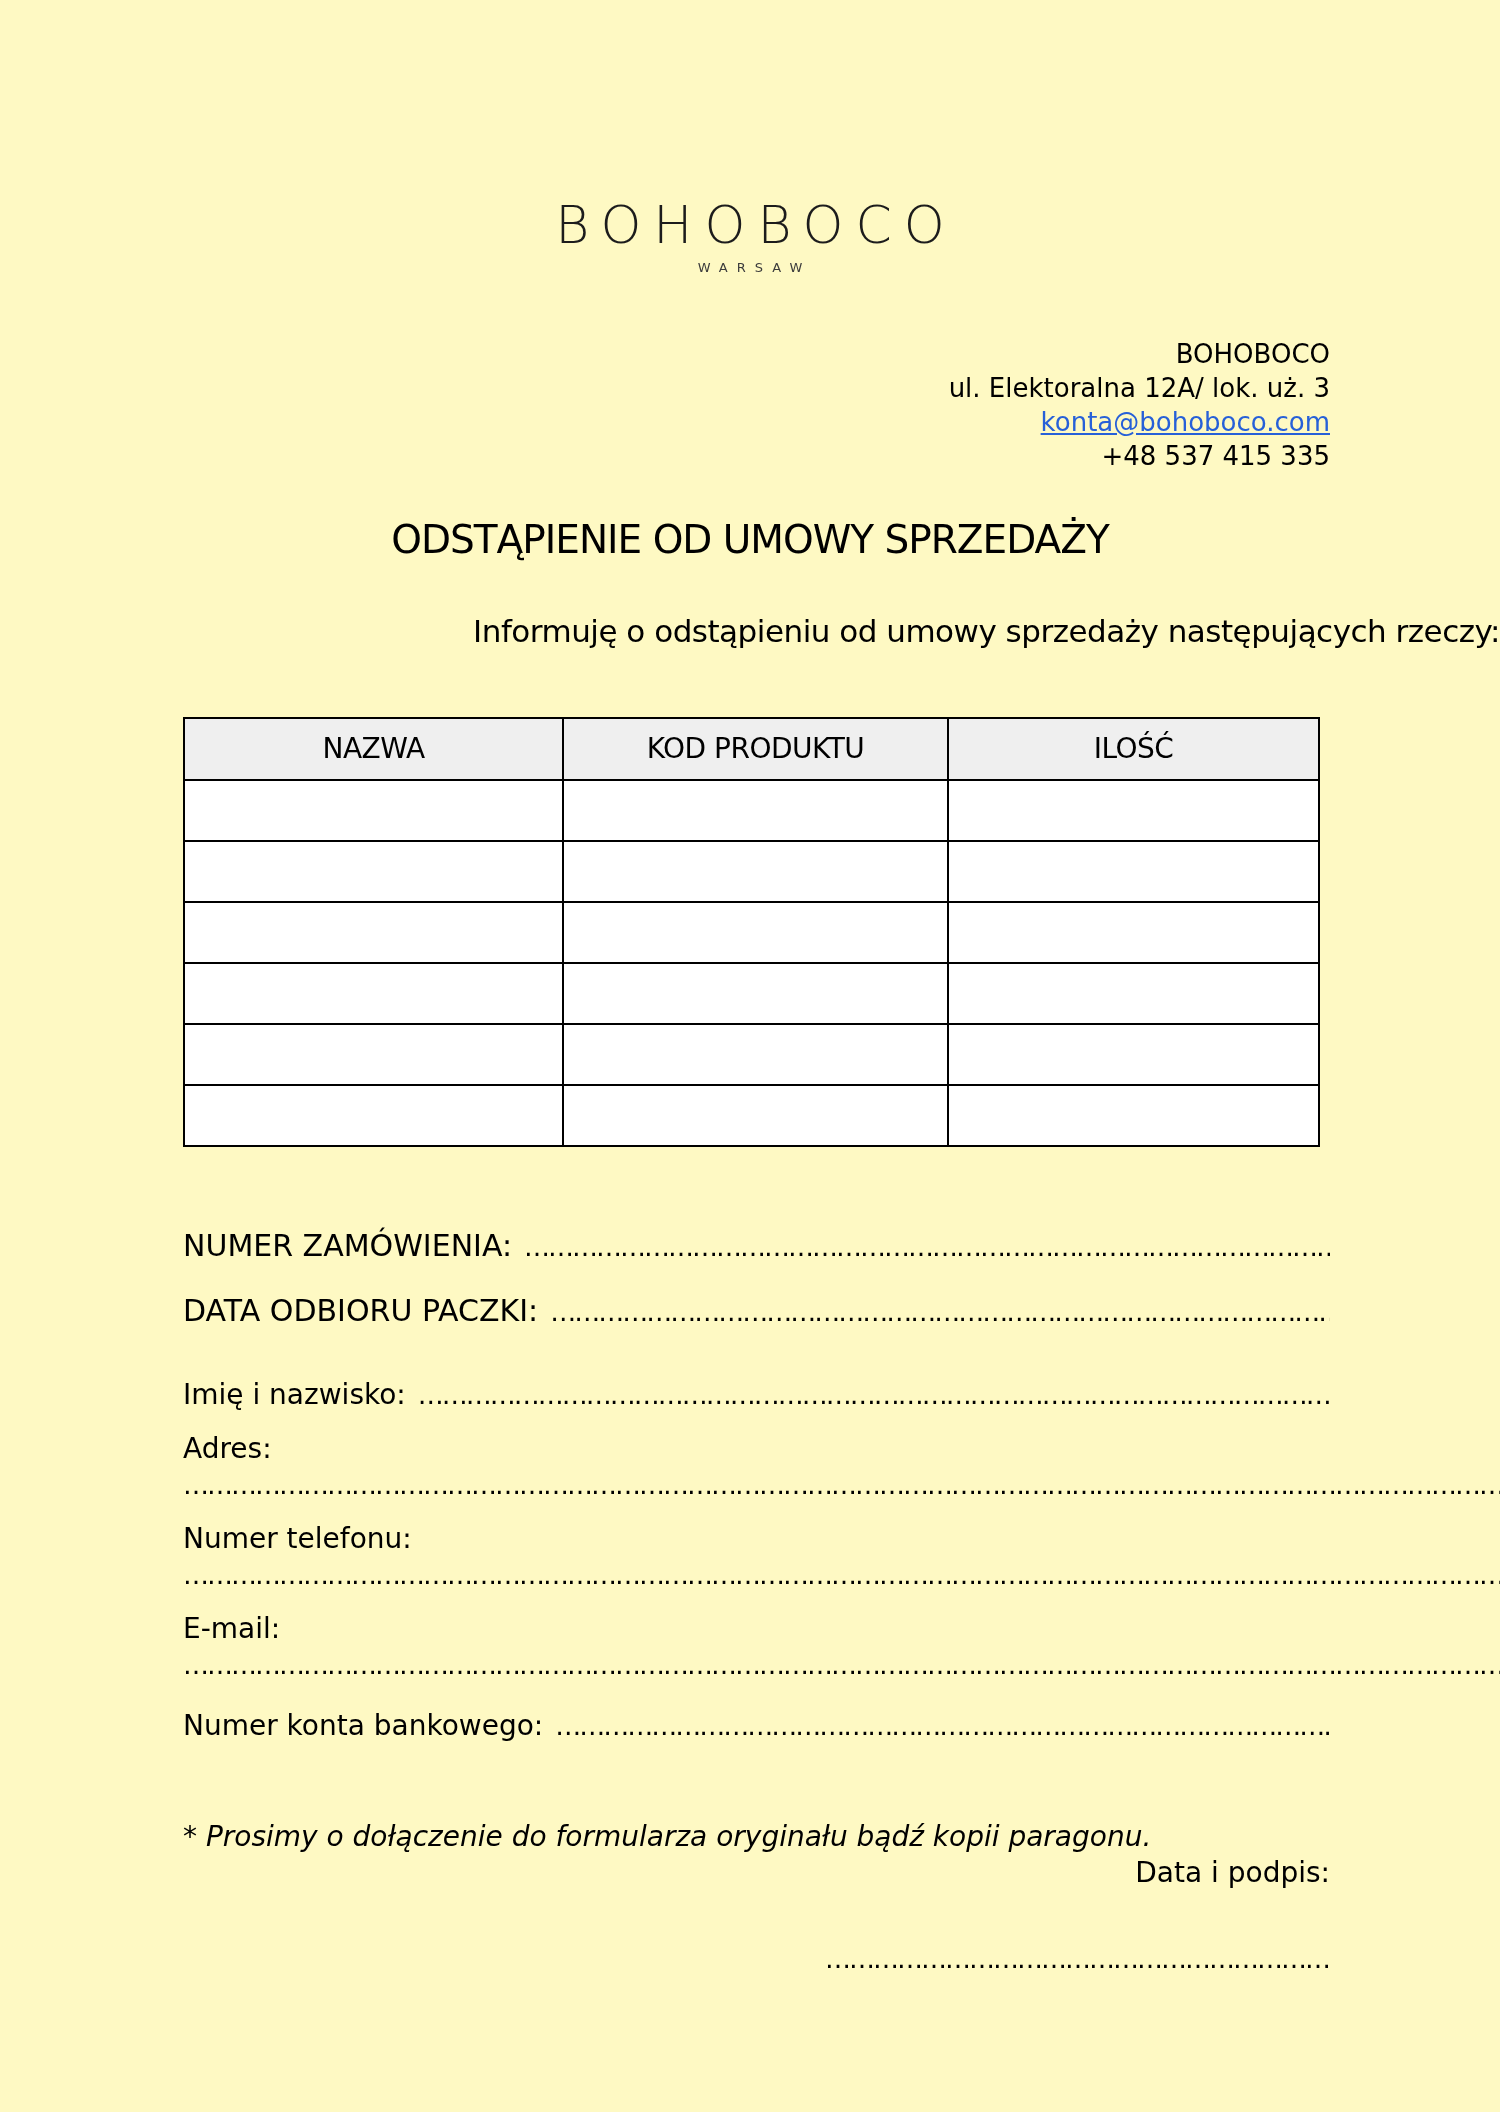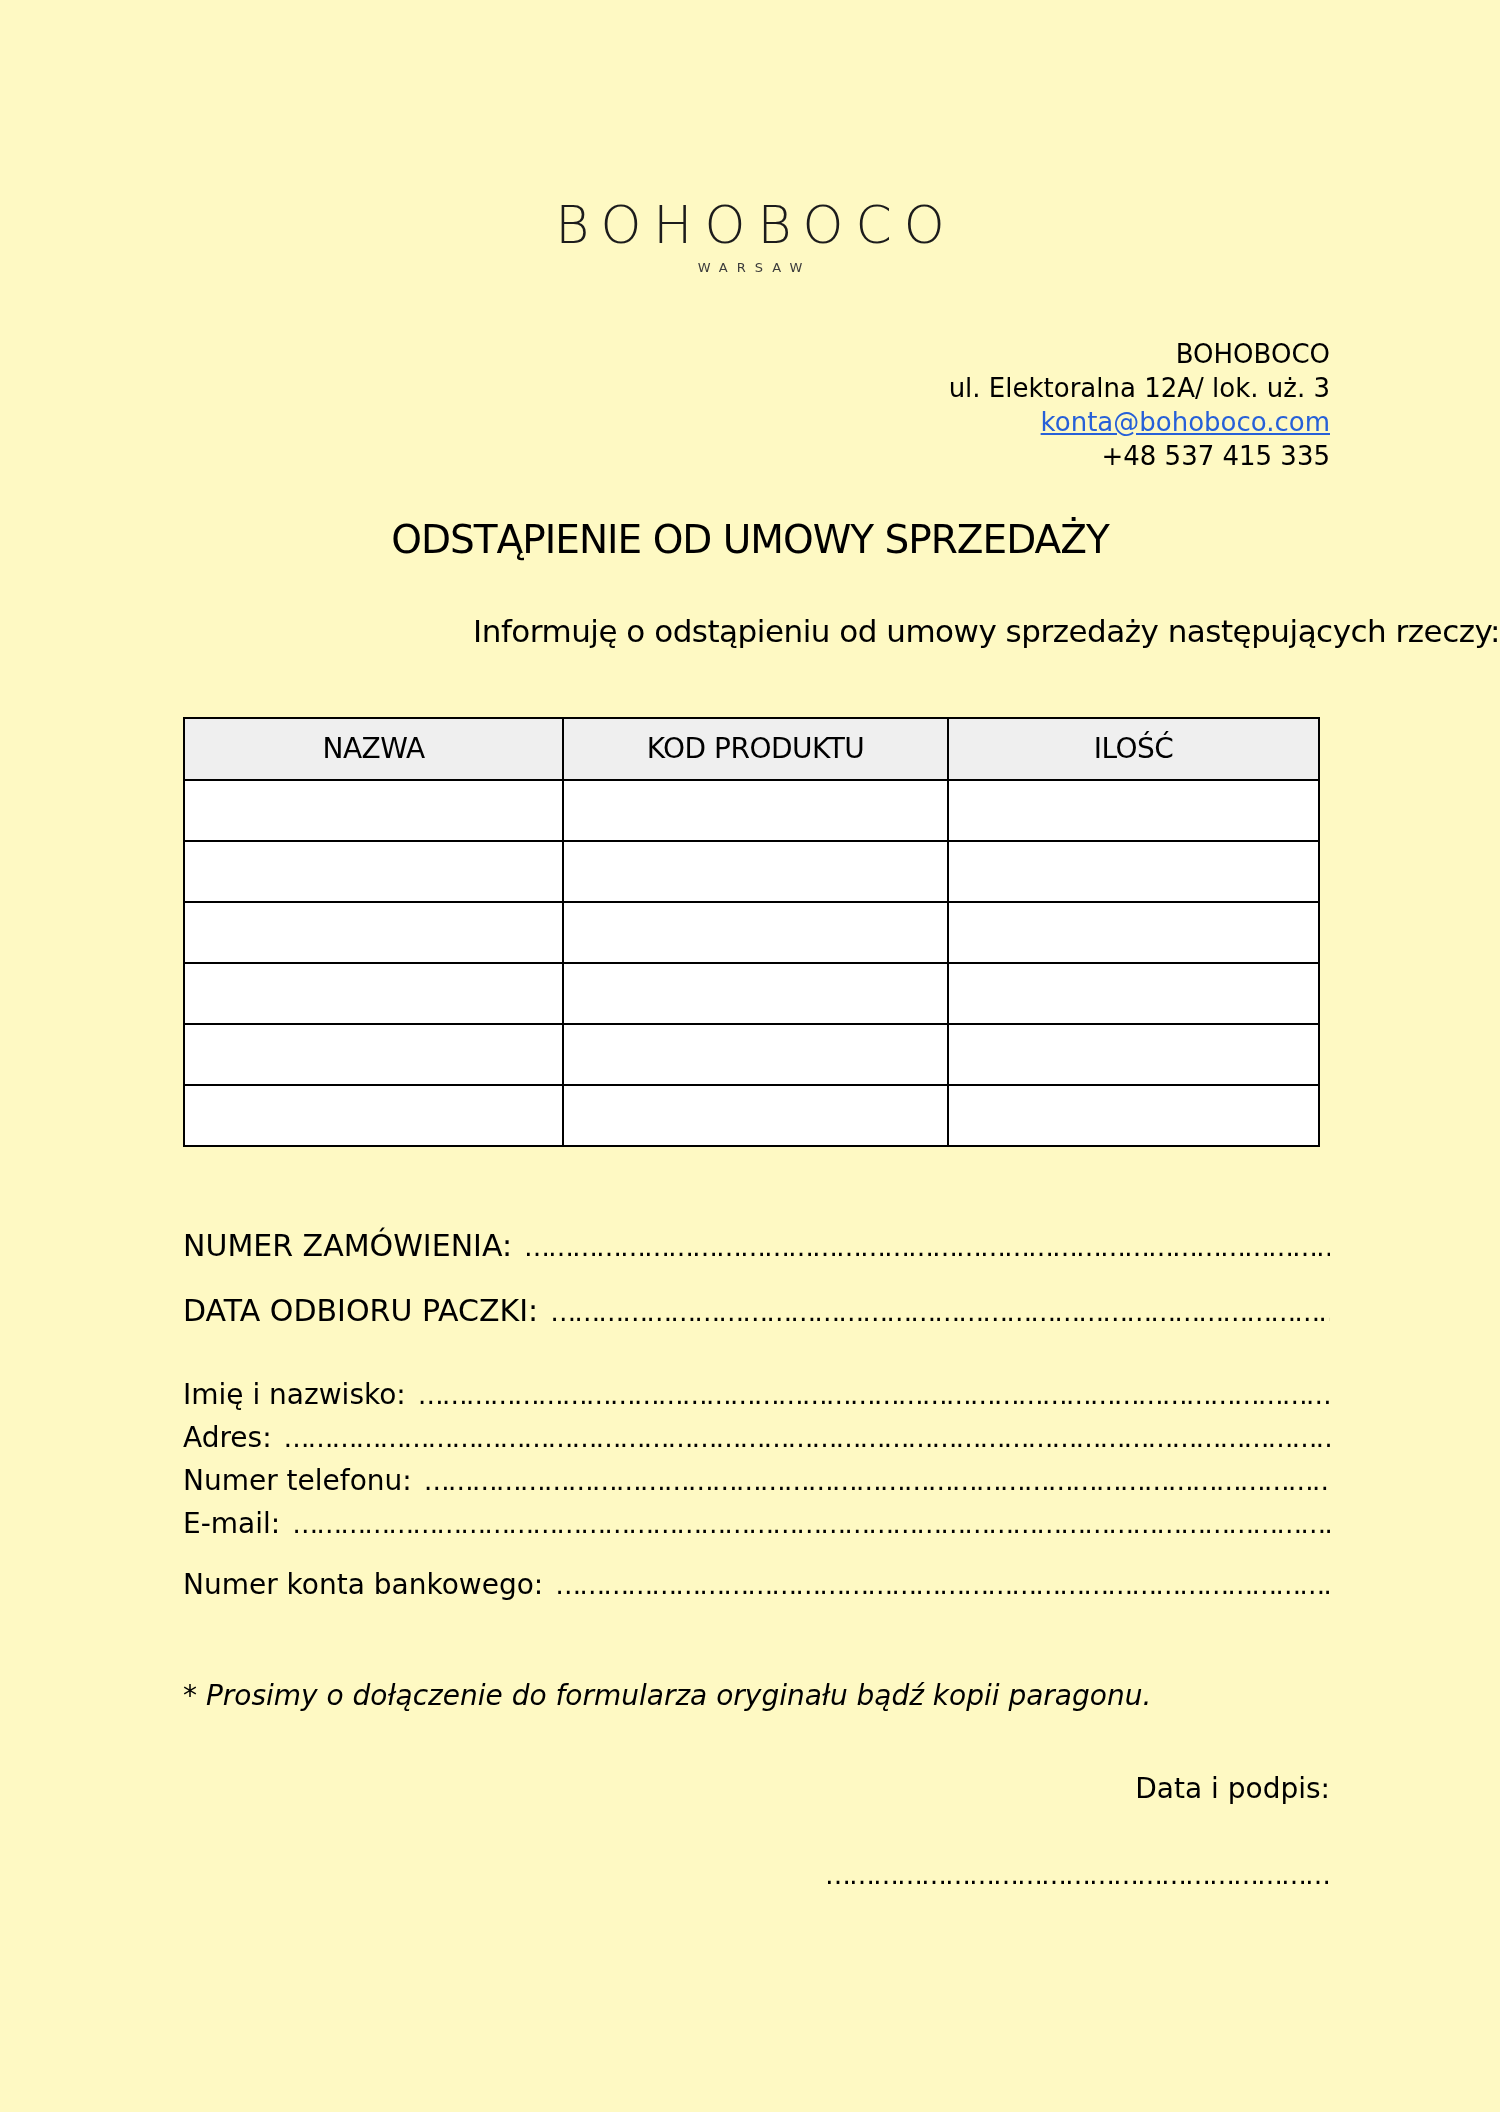--- a/index.html
+++ b/index.html
@@ -100,33 +100,32 @@
     white-space:nowrap;
     letter-spacing:-2px;
     font-size:26px;
     color:#000;
   }
   .fieldset-lg { margin-top:80px; font-size:30px; }
   .fieldset-lg .field { line-height:38px; }
   .fieldset-lg .field + .field { margin-top:26px; }
   .fieldset-md { margin-top:46px; font-size:28px; }
   .fieldset-md .field { line-height:36px; }
-  .fieldset-md .field + .field { margin-top:7px; }
+  .fieldset-md .field + .field { margin-top:18px;flex-direction:column; }
   .fieldset-bank { margin-top:25px; font-size:28px; }
   .fieldset-bank .field { line-height:36px; }
 
   .note {
     margin:75px 0 0 183px;
     font-size:28px;
     font-style:italic;
     line-height:36px;
   }
 
   .signature-label {
-    margin-top:57px;
     margin-right:170px;
     text-align:right;
     font-size:28px;
     line-height:36px;
   }
   .signature-line {
     margin-top:52px;
     margin-left:auto;
     margin-right:170px;
     width:505px;

